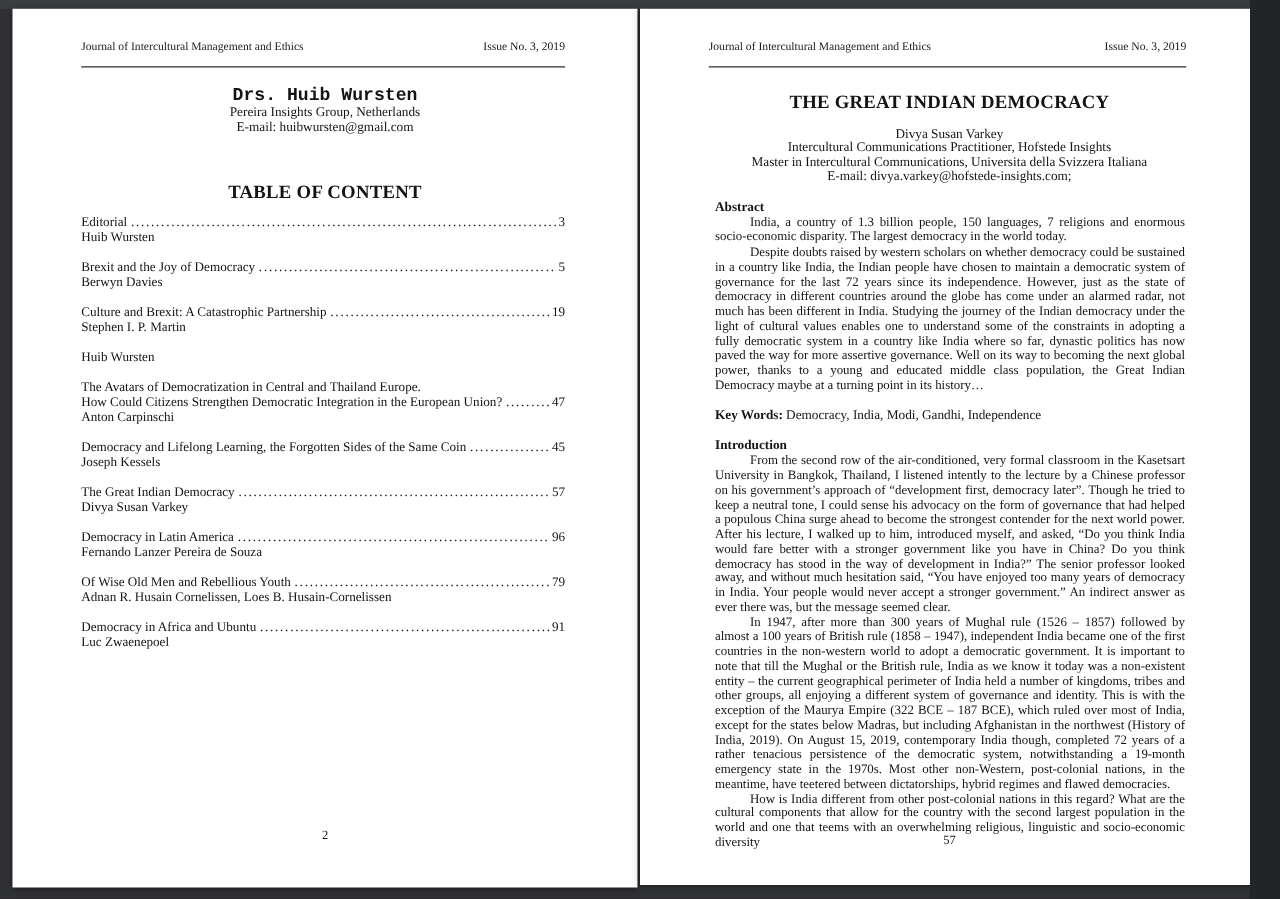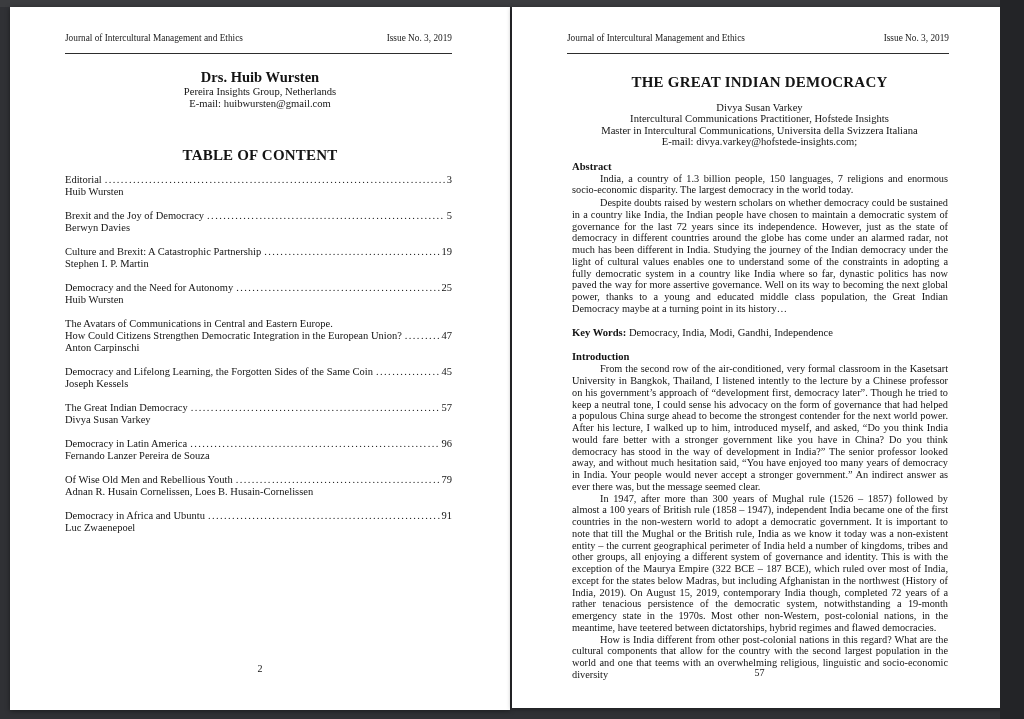--- a/index.html
+++ b/index.html
@@ -18,21 +18,21 @@
   .page-right { left:512px; width:495px; height:701px; }
 
   .header-row {
     display:flex; justify-content:space-between;
     margin:26px 58px 0 55px; font-size:9.3px; color:#1a1a1a;
   }
   .header-rule { border-bottom:1px solid #2d2d2d; margin:10px 58px 0 55px; }
 
   
   .se-heading  { text-align:center; font-weight:bold; font-size:15px; margin-top:31px; }
-  .editor-name { text-align:center; font-weight:bold; font-size:14.5px; margin-top:15px; }
+  .editor-name { text-align:center; font-weight:bold; font-size:14.5px; margin-top:15px;font-family:Liberation Mono, monospace; }
   .center-line { text-align:center; font-size:10.6px; line-height:12.2px; }
   .toc-heading { text-align:center; font-weight:bold; font-size:15px; margin-top:37px; letter-spacing:0.2px; }
   .toc { margin:10px 58px 0 55px; font-size:10.5px; line-height:12px; }
   .toc-entry { margin-bottom:12px; }
   .toc-row { display:flex; align-items:baseline; }
   .toc-title { white-space:nowrap; }
   .toc-pre { white-space:nowrap; }
   .toc-dots { flex:1 1 auto; overflow:hidden; white-space:nowrap; margin:0 2px 0 3px; letter-spacing:1.4px; }
   .toc-dots::after { content:"...................................................................................................................................................................................................................................."; }
   .toc-page { white-space:nowrap; }
@@ -96,30 +96,25 @@
       <div class="toc-entry">
         <div class="toc-row">
           <span class="toc-title">Culture and Brexit: A Catastrophic Partnership</span>
           <span class="toc-dots"></span>
           <span class="toc-page"> 19</span>
         </div>
         <div class="toc-author">Stephen I. P. Martin</div>
       </div>
 
       <div class="toc-entry">
-        <div class="toc-row">
-          <span class="toc-title">Democracy and the Need for Autonomy</span>
-          <span class="toc-dots"></span>
-          <span class="toc-page">25</span>
-        </div>
         <div class="toc-author">Huib Wursten</div>
       </div>
 
       <div class="toc-entry">
-        <div class="toc-pre">The Avatars of Communications in Central and Eastern Europe.</div>
+        <div class="toc-pre">The Avatars of Democratization in Central and Thailand Europe.</div>
         <div class="toc-row">
           <span class="toc-title">How Could Citizens Strengthen Democratic Integration in the European Union?</span>
           <span class="toc-dots"></span>
           <span class="toc-page">47</span>
         </div>
         <div class="toc-author">Anton Carpinschi</div>
       </div>
 
       <div class="toc-entry">
         <div class="toc-row">

